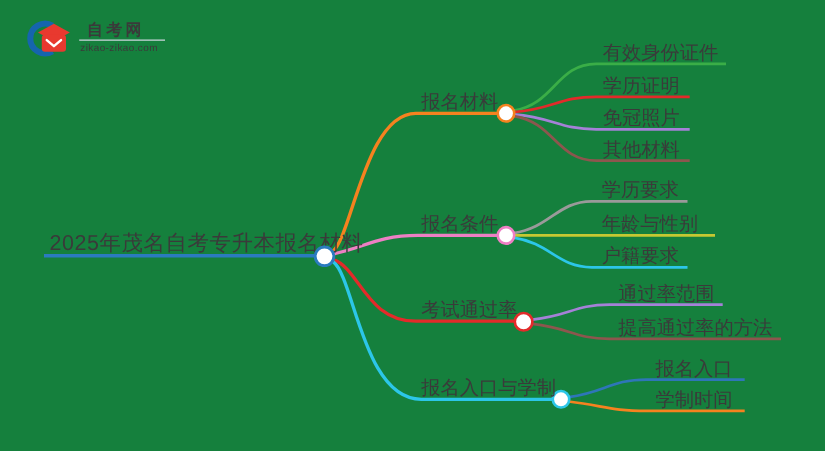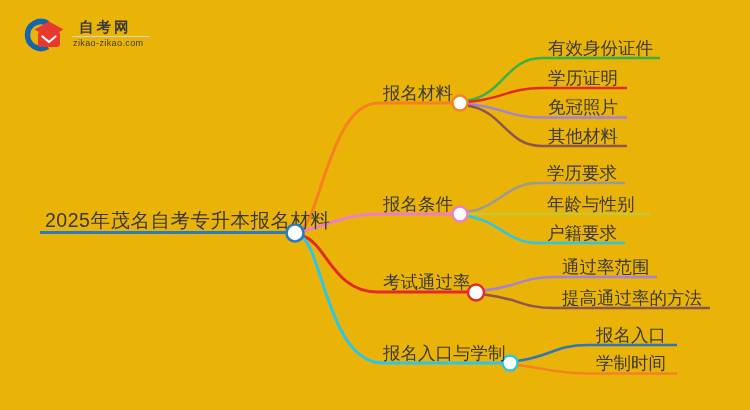--- a/index.html
+++ b/index.html
@@ -1,16 +1,16 @@
 <!DOCTYPE html>
 <html><head>
 <meta charset="utf-8">
 <style>
   html,body{margin:0;padding:0;background:#ffffff;}
-  .stage{position:relative;width:750px;height:410px;background:#eab308;overflow:hidden;
+  .stage{position:relative;width:750px;height:410px;background:#15803d;overflow:hidden;
          font-family:"Liberation Sans","DejaVu Sans",sans-serif;}
   svg text{font-family:"Liberation Sans","DejaVu Sans",sans-serif;fill:#3a3a3a;}
   .node-label{font-size:17.5px;}
   .root-label{font-size:19.5px;letter-spacing:0.5px;}
   .logo-title{font-size:14.5px;font-weight:700;letter-spacing:3px;}
   .logo-subtitle{font-size:9px;letter-spacing:0.4px;}
 </style>
 </head>
 <body>
 

